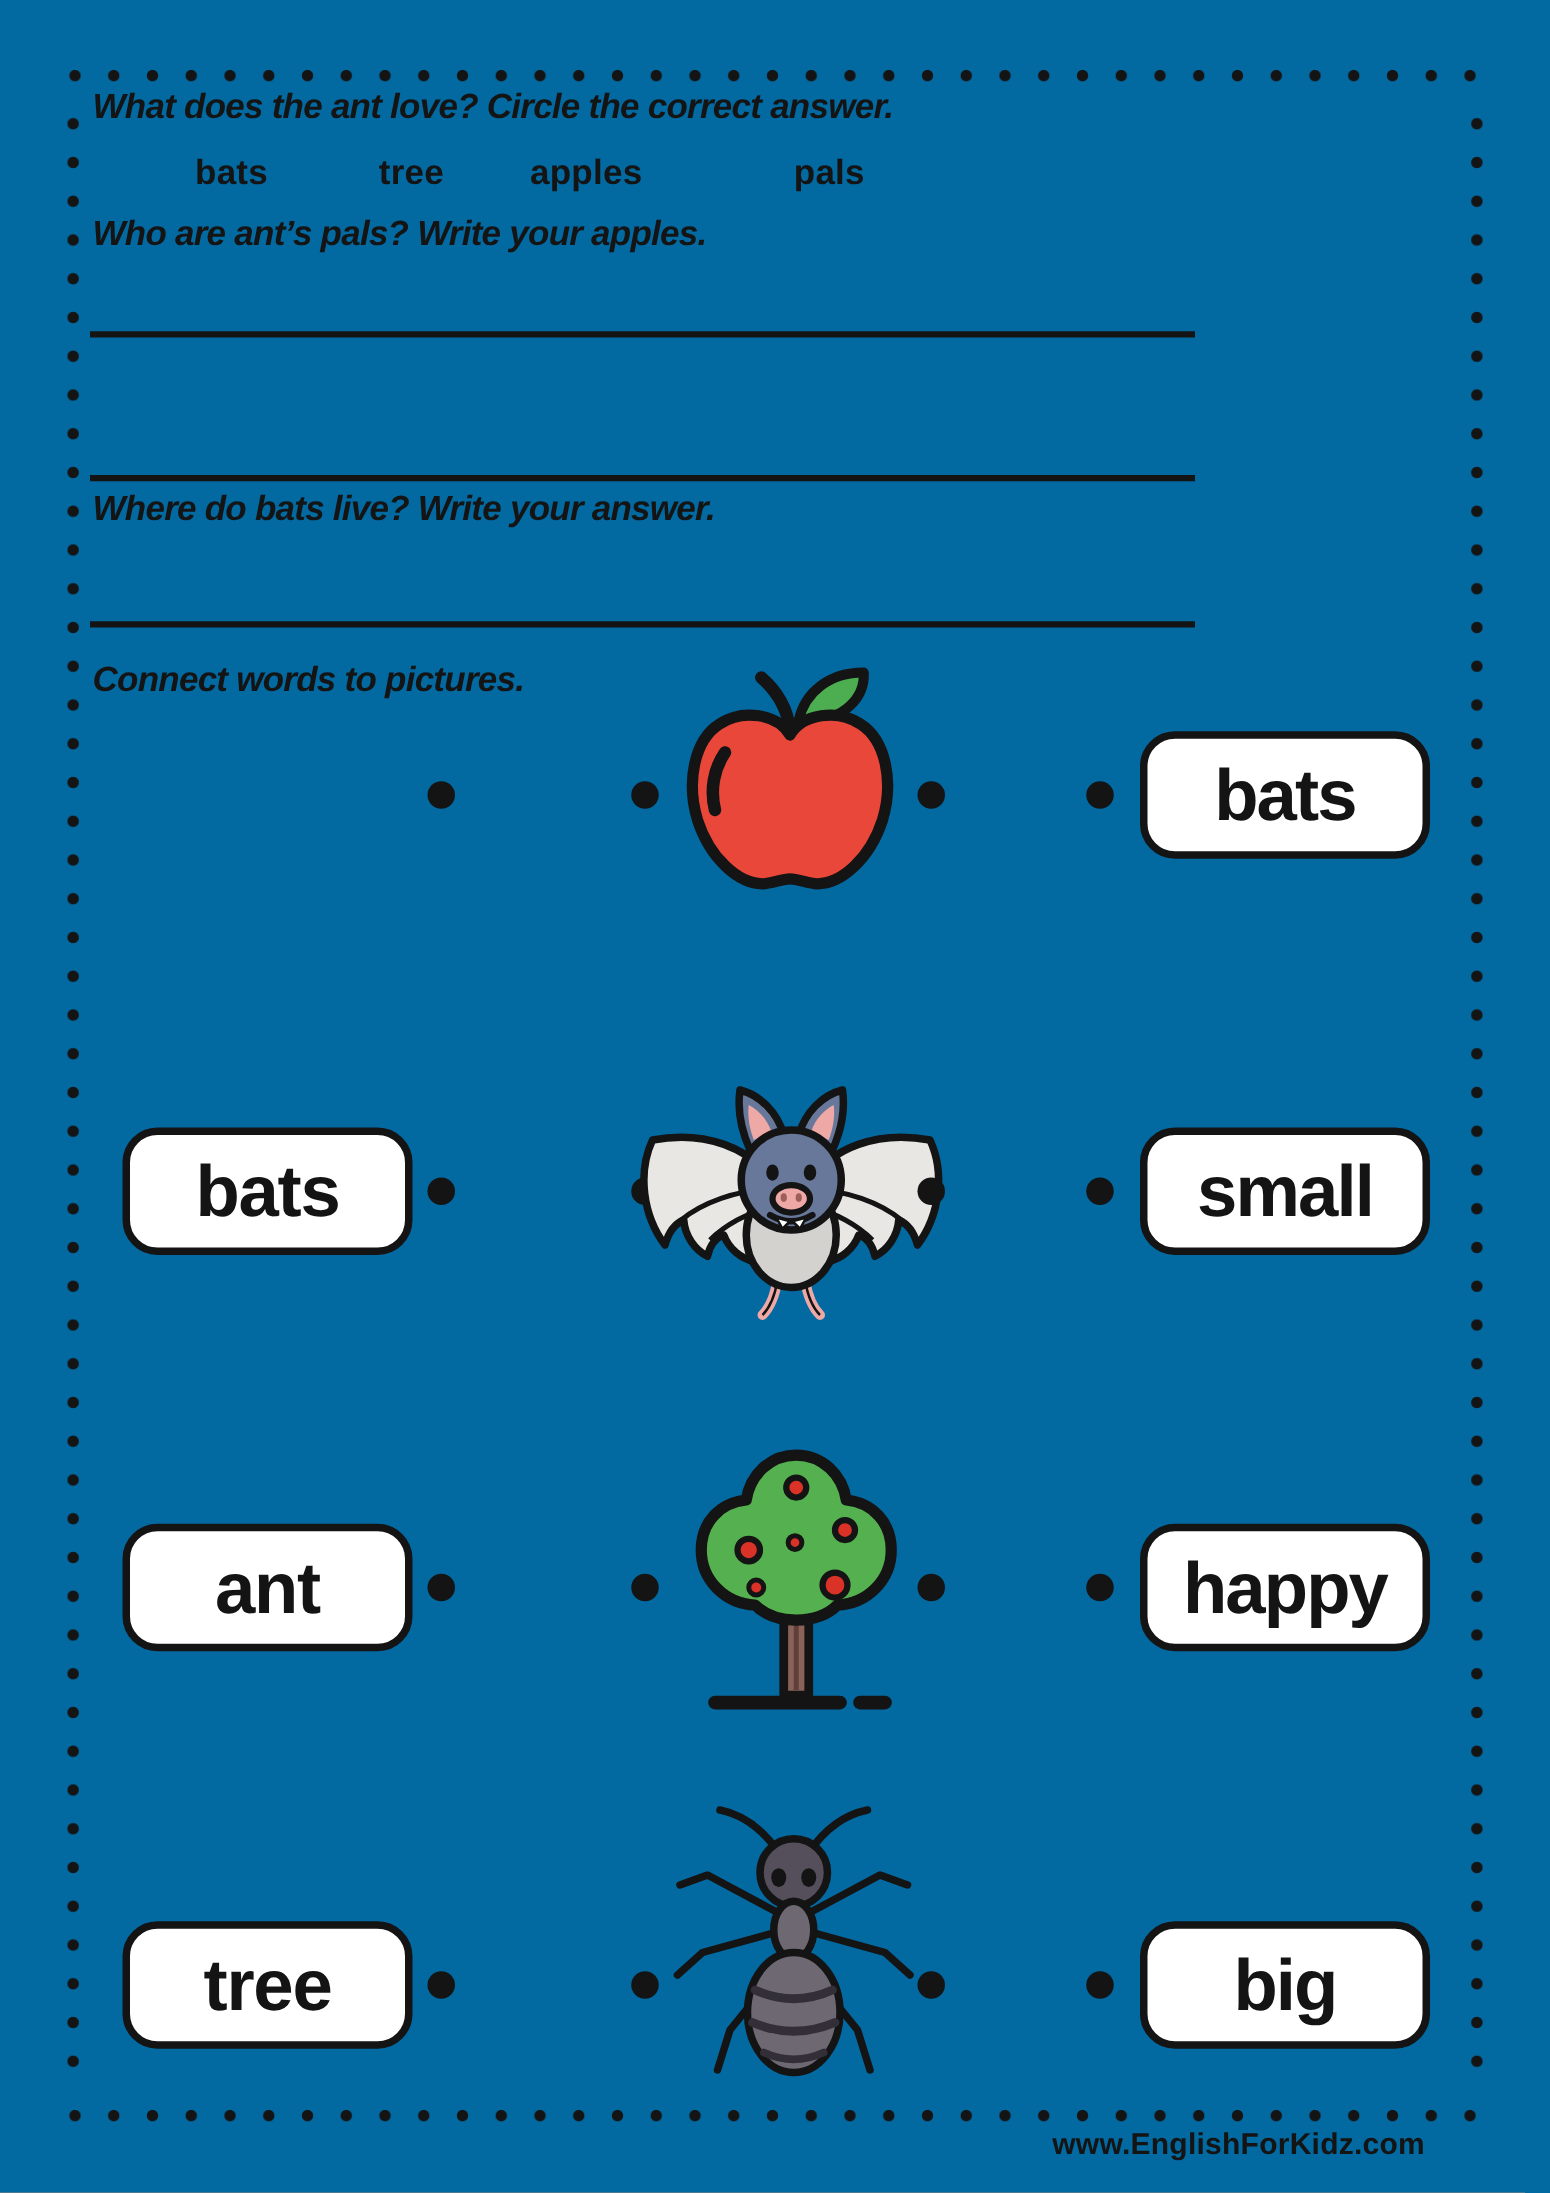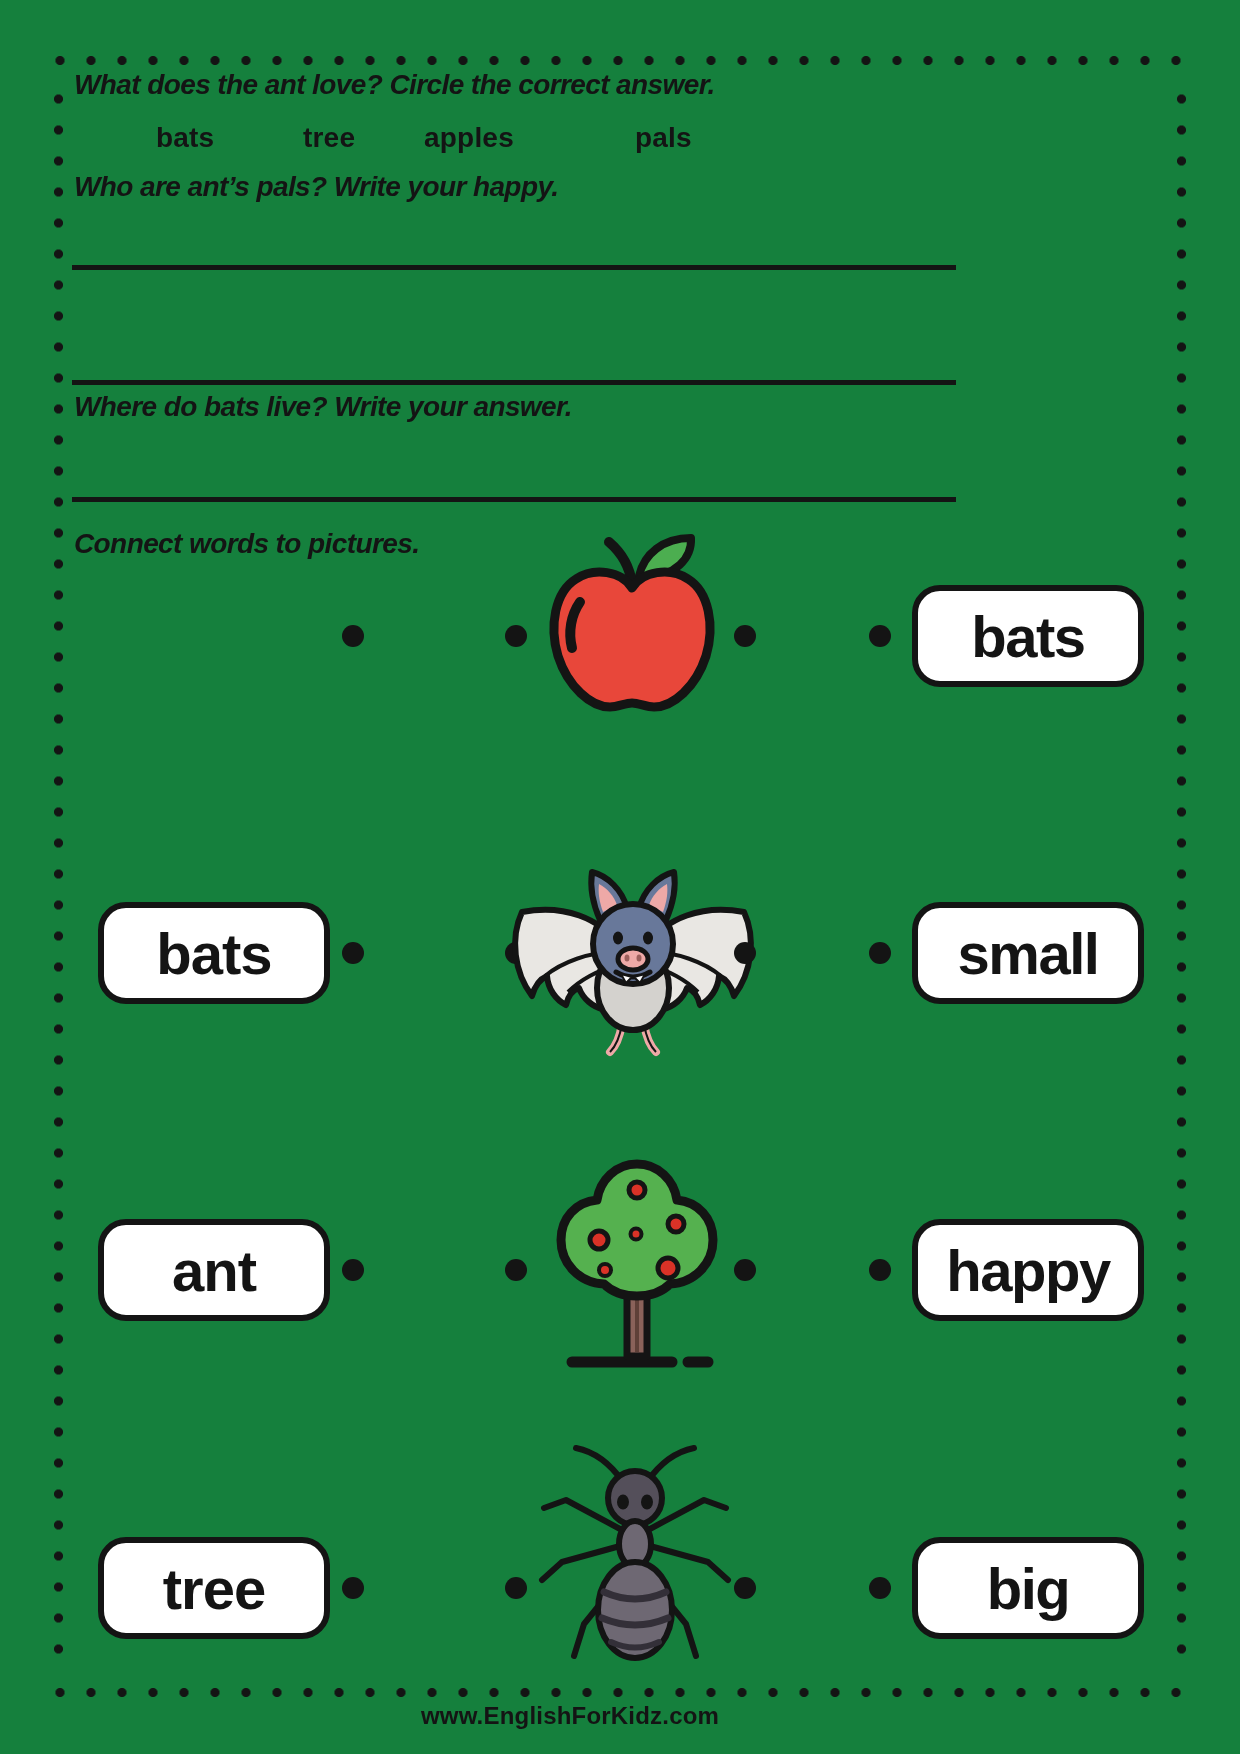--- a/index.html
+++ b/index.html
@@ -1,18 +1,18 @@
 <!DOCTYPE html>
 <html><head>
 <meta charset="utf-8">
 <style>
   html,body { margin:0; padding:0; background:#888; }
   .page {
     position:relative; width:1240px; height:1754px; margin:0 auto;
-    background:#15803d; overflow:hidden;
+    background:#0369a1; overflow:hidden;
     font-family:"Liberation Sans", sans-serif; color:#141414;
   }
   
   .bdot-h {
     position:absolute; height:9px; left:54px; width:1128px;
     background-image: radial-gradient(circle, #141414 4.2px, transparent 4.9px);
     background-size: 31px 9px; background-repeat: repeat-x; background-position:center;
   }
   .bdot-v {
     position:absolute; width:9px; top:76px; height:1596px;
@@ -34,41 +34,41 @@
     font-size:58px; font-weight:700; letter-spacing:-1px; color:#141414;
     background:#fff;
   }
   .wordbox.right-col span { letter-spacing:-1.5px; }
   .cdot {
     position:absolute; width:22px; height:22px; border-radius:50%; background:#141414;
   }
   .pic { position:absolute; }
   .pic svg { display:block; width:100%; height:100%; }
   .footer {
-    position:absolute; top:1702px; left:0; width:1140px; text-align:center;
+    position:absolute; top:1702px; left:0; width:1140px; text-align:right;
     font-size:24px; font-weight:700; letter-spacing:0.2px;
   }
 </style>
 </head>
 <body>
 
 <div class="page">
 
   <div class="bdot-h" style="top:56px"></div>
   <div class="bdot-h" style="top:1688px"></div>
   <div class="bdot-v" style="left:54px"></div>
   <div class="bdot-v" style="left:1177px"></div>
 
   <div class="q" style="top:68px">What does the ant love? Circle the correct answer.</div>
   <div class="opt" style="top:122px; left:156px">bats</div>
   <div class="opt" style="top:122px; left:303px">tree</div>
   <div class="opt" style="top:122px; left:424px">apples</div>
   <div class="opt" style="top:122px; left:635px">pals</div>
 
-  <div class="q" style="top:170px">Who are ant’s pals? Write your happy.</div>
+  <div class="q" style="top:170px">Who are ant’s pals? Write your apples.</div>
   <div class="ansline" style="top:265px"></div>
 
   <div class="ansline" style="top:380px"></div>
 
   <div class="q" style="top:390px">Where do bats live? Write your answer.</div>
   <div class="ansline" style="top:497px"></div>
 
   <div class="q" style="top:527px">Connect words to pictures.</div>
 
   <div class="cdot" style="left:342px; top:625px"></div>

